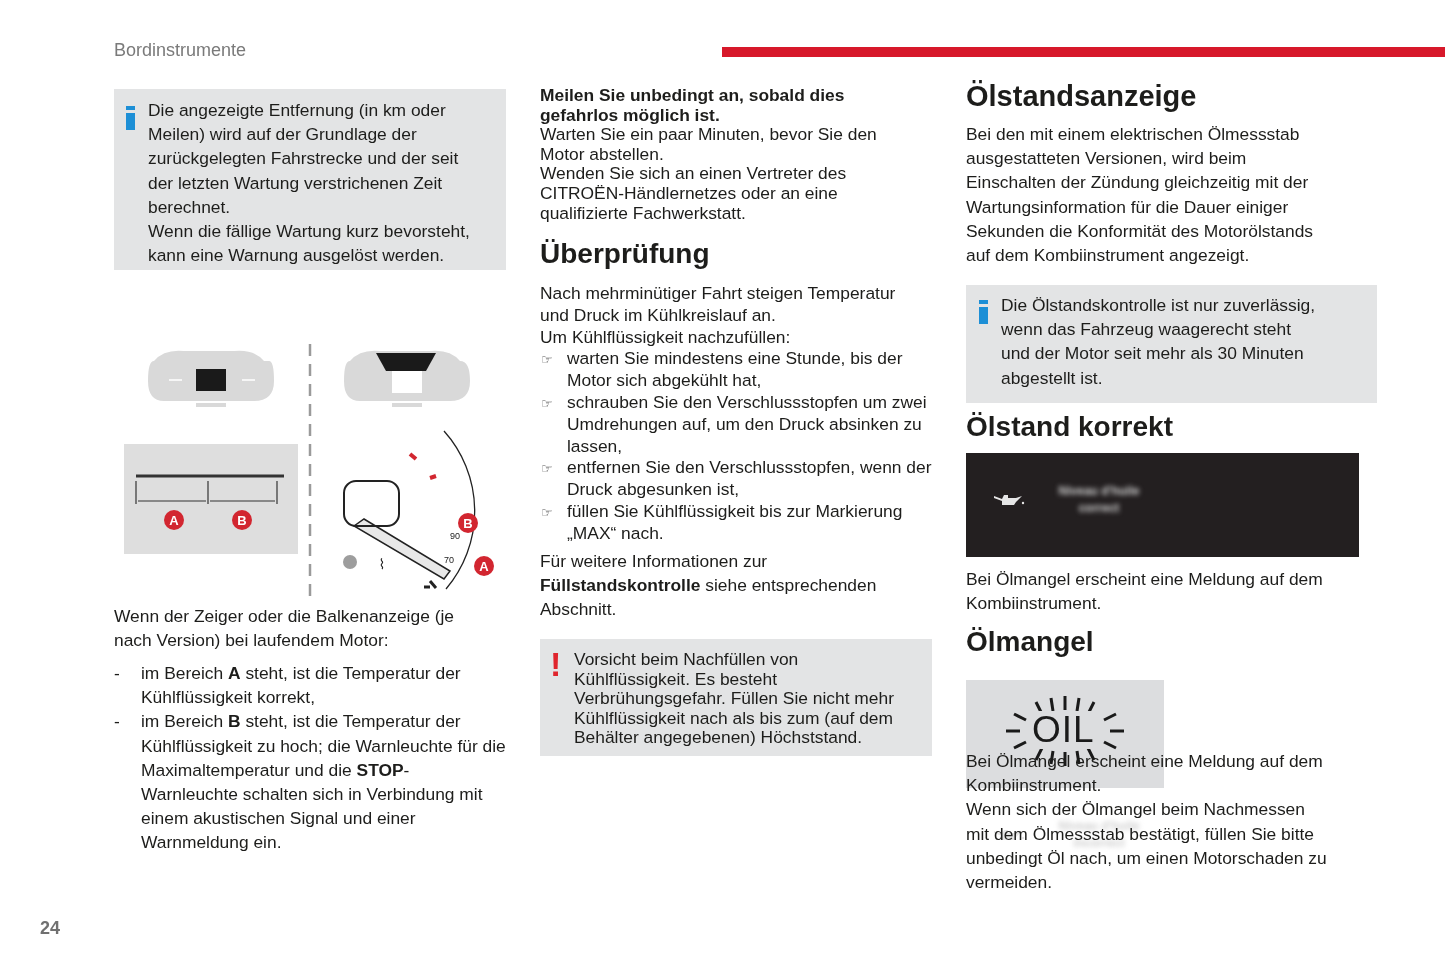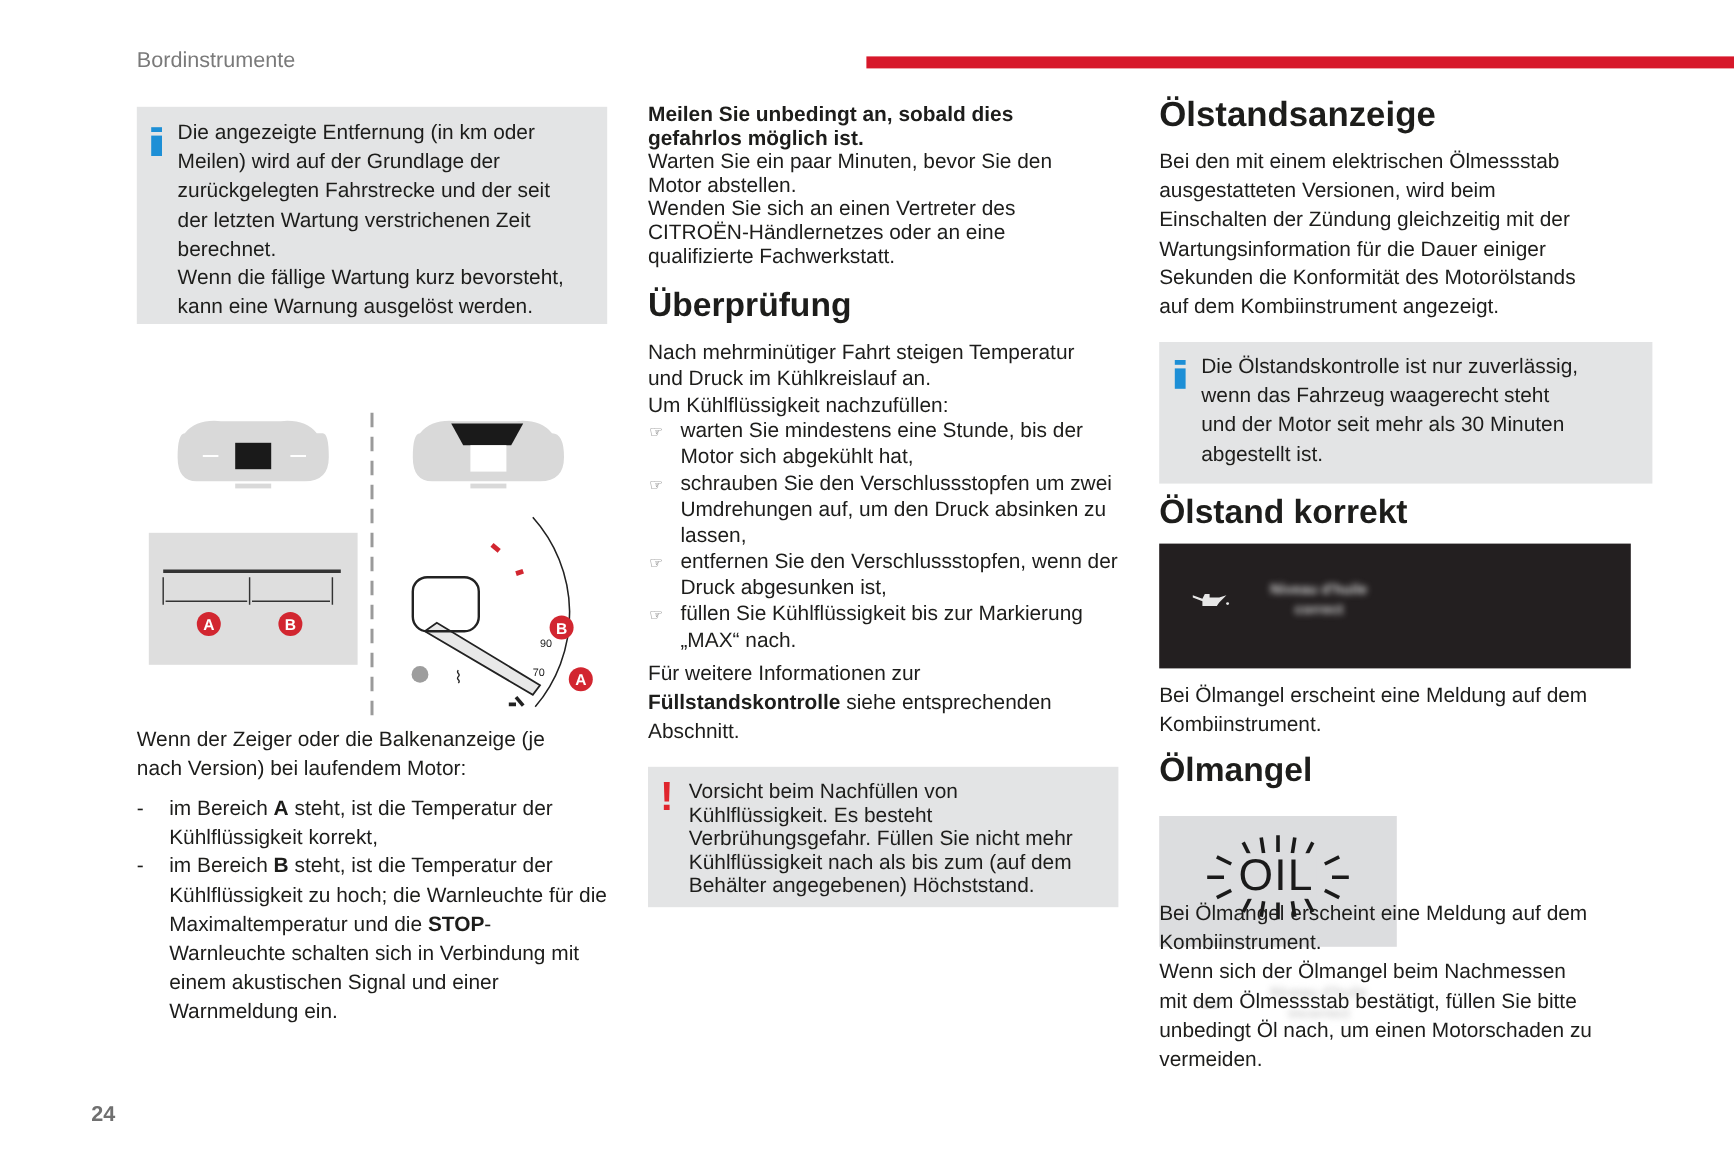--- a/index.html
+++ b/index.html
@@ -1,21 +1,21 @@
 <!DOCTYPE html>
 <html><head>
 <meta charset="utf-8">
 <style>
   * { box-sizing: border-box; margin: 0; padding: 0; }
   html, body { width: 1445px; height: 964px; background: #ffffff; overflow: hidden; }
   body { position: relative; font-family: "Liberation Sans", sans-serif; color: #1d1d1b; }
 
   .header-title { position: absolute; left: 114px; top: 40px; font-size: 18px; color: #7a7a7a; }
   .header-bar { position: absolute; left: 722px; top: 47px; width: 723px; height: 10px; background: #d7182a; }
-  .page-number { position: absolute; left: 40px; top: 918px; font-size: 18px; font-weight: bold; color: #707070; margin-left: 36px; }
+  .page-number { position: absolute; left: 40px; top: 918px; font-size: 18px; font-weight: bold; color: #707070; }
 
   .col { position: absolute; }
   .col1 { left: 114px; top: 89px; width: 337px; }
   .col2 { left: 540px; top: 86px; width: 392px; }
   .col3 { left: 966px; top: 80px; width: 393px; }
 
   .body-text { font-size: 17.4px; line-height: 24.2px; }
   .tight-text { font-size: 17.4px; line-height: 19.6px; }
 
   .note-box { background: #e3e4e5; position: relative; }

